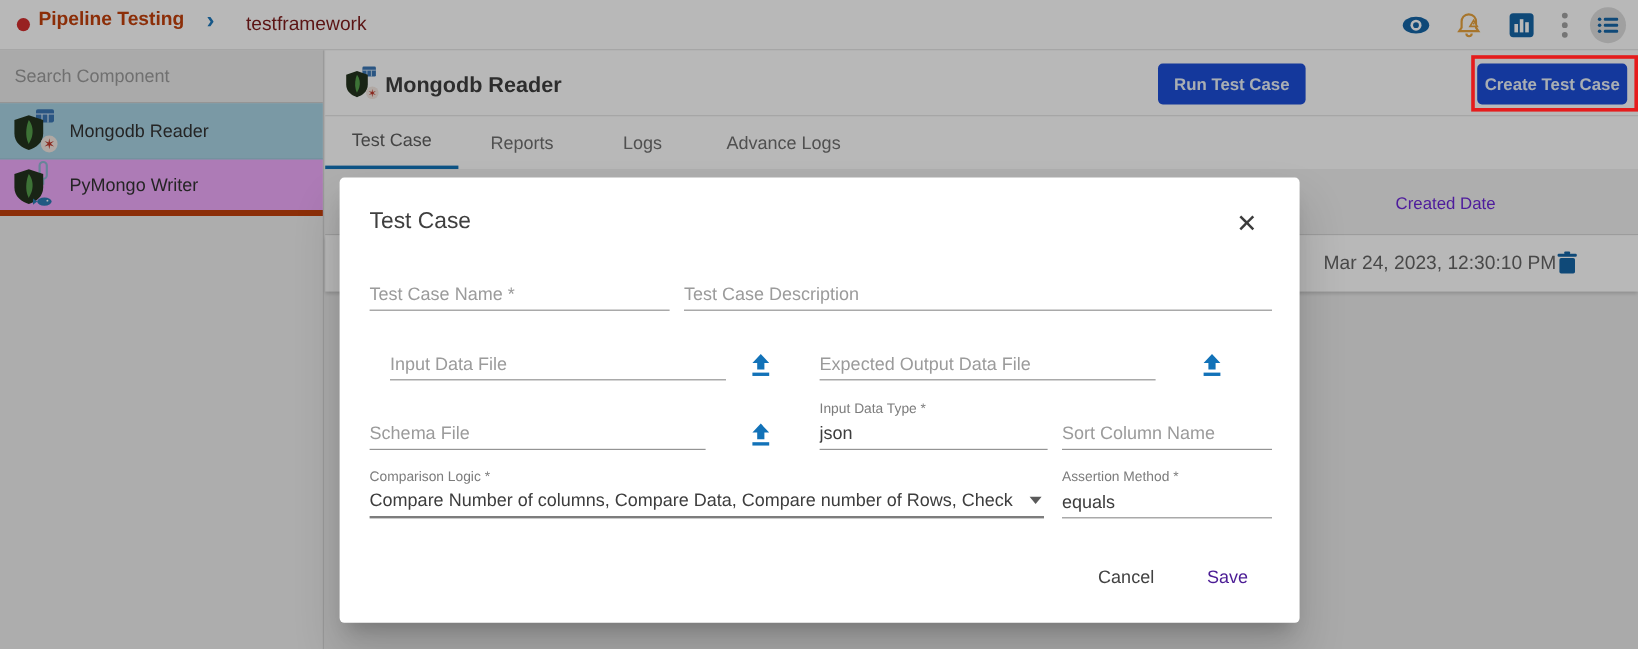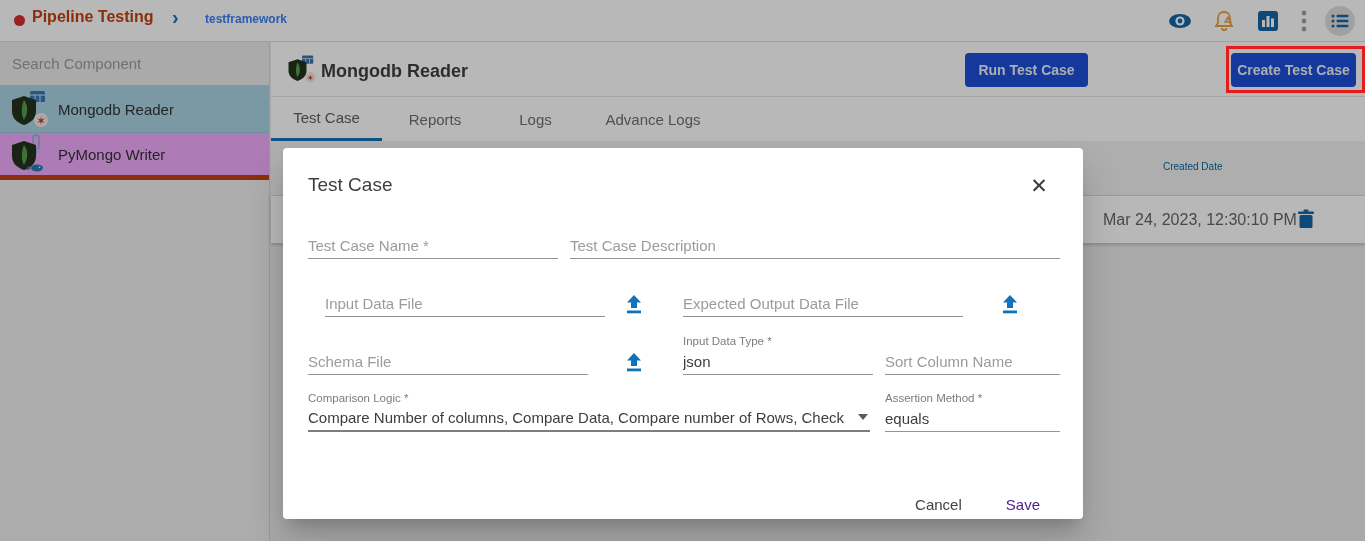--- a/index.html
+++ b/index.html
@@ -5,21 +5,21 @@
   * { margin:0; padding:0; box-sizing:border-box; }
   html,body { width:1365px; height:541px; }
   body { font-family:"Liberation Sans", sans-serif; background:#fff; }
   #app { position:relative; width:1365px; height:541px; overflow:hidden; background:#ececec; }
 
   
   .topbar { position:absolute; left:0; top:0; width:1365px; height:42px; background:#fff; border-bottom:1px solid #e0e0e0; }
   .red-dot { position:absolute; left:14px; top:15px; width:11px; height:11px; border-radius:50%; background:#d32f2f; }
   .brand { position:absolute; left:32px; top:8px; font-size:16px; font-weight:700; color:#c2410c; }
   .crumb-sep { position:absolute; left:172px; top:6px; font-size:20px; font-weight:700; color:#1e79bd; }
-  .crumb { position:absolute; left:205px; top:12px; font-size:12px; font-weight:700; color:#3b82f6; }
+  .crumb { position:absolute; left:205px; top:12px; font-size:16px; font-weight:400; color:#7f1d1d; }
   .topbar-icons { position:absolute; right:10px; top:0; height:42px; display:flex; align-items:center; gap:14px; }
   .icon-btn { width:30px; height:30px; display:flex; align-items:center; justify-content:center; cursor:pointer; }
   .menu-circle { width:30px; height:30px; border-radius:50%; background:#dedede; display:flex; align-items:center; justify-content:center; }
 
   
   .sidebar { position:absolute; left:0; top:42px; width:270px; height:499px; background:#f0f0f0; border-right:1px solid #d6d6d6; }
   .search-band { height:44px; background:#ececec; border-bottom:1px solid #cfcfcf; display:flex; align-items:center; }
   .search-band input { width:100%; border:0; outline:0; background:transparent; font-family:"Liberation Sans",sans-serif; font-size:15px; color:#555; padding:0 12px; }
   .search-band input::placeholder { color:#9b9b9b; }
   .side-item { height:47px; display:flex; align-items:center; background:#f0abfc; border-bottom:5px solid #c2410c; cursor:pointer; }
@@ -38,21 +38,21 @@
   .run-btn { left:694px; width:123px; }
   .stop-btn { left:826px; width:117px;margin-top:45px; }
   .create-btn { left:960px; width:125px; }
   .annotation-rect { position:absolute; left:1226px; top:46px; width:139px; height:47px; border:3px solid #e51c1c; z-index:70; pointer-events:none; }
 
   .tabbar { position:absolute; left:0; top:55px; width:1094px; height:44px; background:#fff; display:flex; }
   .tab { height:44px; display:flex; align-items:center; justify-content:center; font-size:15px; color:#6f6f6f; cursor:pointer; }
   .tab.active { border-bottom:3px solid #1373b9; color:#5f5f5f; }
 
   .table-head { position:absolute; left:0; top:99px; width:1094px; height:55px; background:#f2f2f2; border-bottom:1px solid #d8d8d8; }
-  .col-created { position:absolute; left:892px; top:20px; font-size:10px; color:#0369a1; }
+  .col-created { position:absolute; left:892px; top:20px; font-size:14px; color:#6d28d9; }
   .table-row { position:absolute; left:0; top:154px; width:1094px; height:47px; background:#fff; box-shadow:0 2px 3px rgba(0,0,0,0.18); display:flex; align-items:center; }
   .row-date { position:absolute; left:832px; font-size:16px; color:#666; }
   .row-trash { position:absolute; left:1023px; top:11px; width:24px; height:24px; cursor:pointer; }
 
   
   .backdrop { position:absolute; inset:0; background:rgba(0,0,0,0.28); z-index:50; }
   .modal { position:absolute; left:283px; top:148px; width:800px; height:371px; background:#fff; border-radius:4px; z-index:60;
            box-shadow:0 11px 15px -7px rgba(0,0,0,.2), 0 24px 38px 3px rgba(0,0,0,.14); }
   .modal-title { position:absolute; left:25px; top:26px; font-size:19px; color:#3f3f3f; }
   .modal-close { position:absolute; left:742px; top:24px; width:28px; height:28px; font-size:21px; color:#3c3c3c; display:flex; align-items:center; justify-content:center; cursor:pointer; }
@@ -60,21 +60,21 @@
   .field { position:absolute; }
   .field .flabel { font-size:11.5px; color:#7c7c7c; height:14px; }
   .field input { width:100%; height:26px; border:0; border-bottom:1px solid #949494; outline:0; background:transparent;
                  font-family:"Liberation Sans",sans-serif; font-size:15px; color:#3d3d3d; padding:0; border-radius:0; }
   .field input::placeholder { color:#9b9b9b; }
   .select-like { width:100%; height:26px; border-bottom:2px solid #7d7d7d; font-size:15px; color:#3d3d3d; position:relative;
                  white-space:nowrap; overflow:hidden; cursor:pointer; }
   .select-text { display:inline-block; max-width:540px; overflow:hidden; white-space:nowrap; line-height:24px; }
   .select-arrow { position:absolute; right:2px; top:8px; width:0; height:0; border-left:5px solid transparent; border-right:5px solid transparent; border-top:6px solid #5a5a5a; }
   .upload { position:absolute; width:24px; height:24px; cursor:pointer; }
-  .modal-actions { position:absolute; right:43px; top:325px; display:flex; gap:44px; font-size:15px;margin-top:23px; }
+  .modal-actions { position:absolute; right:43px; top:325px; display:flex; gap:44px; font-size:15px; }
   .action { cursor:pointer; }
   .action.cancel { color:#424242; font-weight:500; }
   .action.save { color:#4c1d95; font-weight:500; cursor:default; }
 </style>
 </head>
 <body>
 
 <div id="app">
 
   <div class="topbar">

